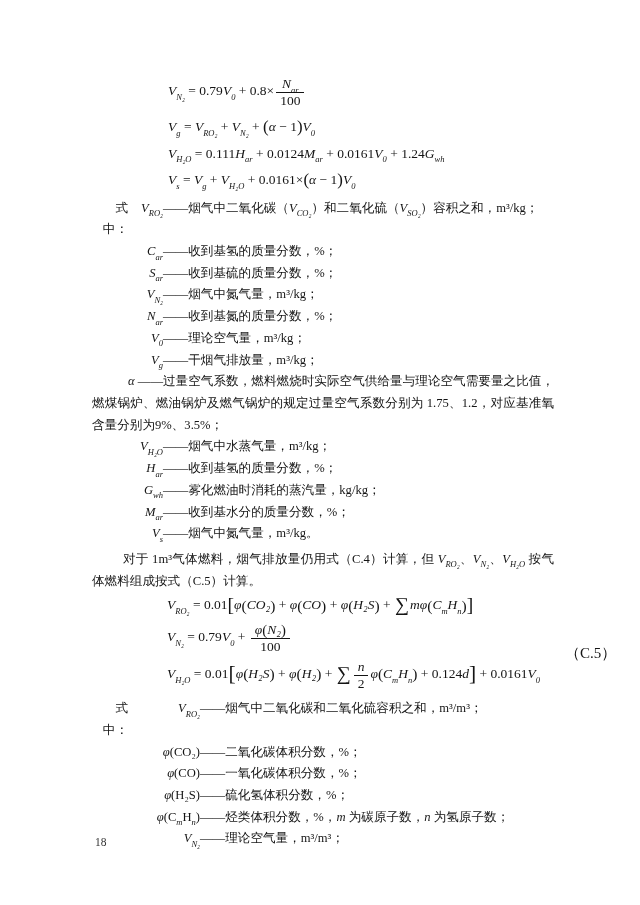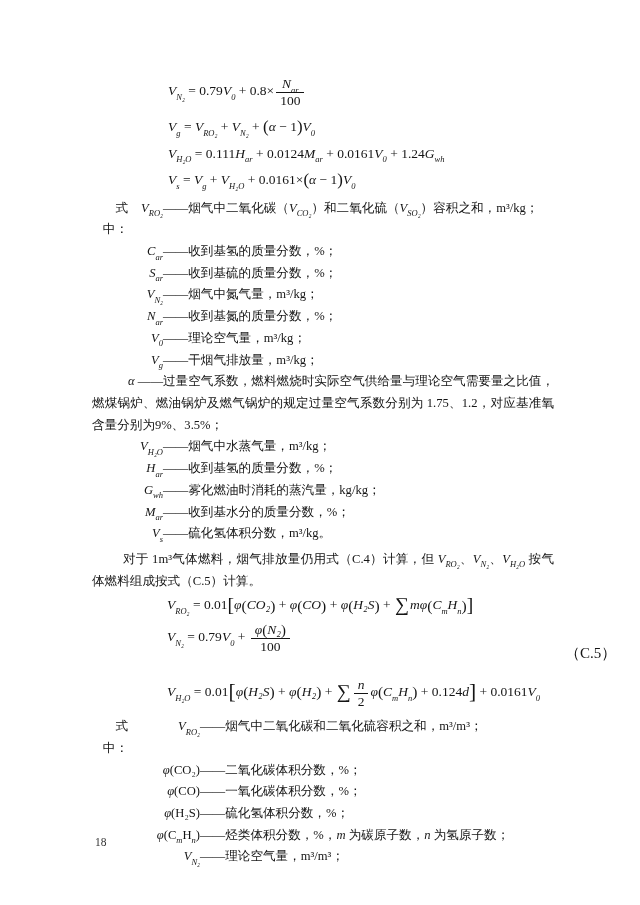--- a/index.html
+++ b/index.html
@@ -33,21 +33,21 @@
   .w2 .def-term{width:72px;}
   .def-text{flex:1;white-space:nowrap;}
   
   .para{font-size:12.6px;line-height:21.7px;text-align:justify;margin:0;}
   .alpha-para{text-indent:36px;}
   .gas-para{text-indent:31px;margin-top:4px;}
   
   .c5{position:relative;margin-top:4px;}
   .c5 .formula-row{margin-left:75px;}
   .c5 .formula-row.f5{margin-bottom:7px;}
-  .c5 .formula-row.f6{margin-bottom:23px;}
+  .c5 .formula-row.f6{margin-bottom:5px;}
   .c5-label{position:absolute;left:473px;top:48px;font-size:15px;white-space:nowrap;}
   .where2-block{margin-top:7px;}
   .page-number{position:absolute;left:95px;top:836px;font-size:11.5px;color:#333;}
 </style>
 </head>
 <body>
 
 <div class="page">
   <div class="content">
 
@@ -115,21 +115,21 @@
           <span class="def-text"><span class="rm">——雾化燃油时消耗的蒸汽量，kg/kg；</span></span>
         </div>
         <div class="def-row">
           <span class="def-label"></span>
           <span class="def-term"><span class="it">M<sub class="sb">ar</sub></span></span>
           <span class="def-text"><span class="rm">——收到基水分的质量分数，%；</span></span>
         </div>
         <div class="def-row">
           <span class="def-label"></span>
           <span class="def-term"><span class="it">V<sub class="sb">s</sub></span></span>
-          <span class="def-text"><span class="rm">——硫化氢体积分数，m³/kg。</span></span>
+          <span class="def-text"><span class="rm">——烟气中氮气量，m³/kg。</span></span>
         </div>
       </div>
 
     <p class="para gas-para" id="gas-para"><span class="rm">对于 1m³气体燃料，烟气排放量仍用式（C.4）计算，但 </span><span class="it">V<sub class="sb">RO₂</sub></span><span class="rm">、</span><span class="it">V<sub class="sb">N₂</sub></span><span class="rm">、</span><span class="it">V<sub class="sb">H₂O</sub></span><span class="rm"> 按气体燃料组成按式（C.5）计算。</span></p>
 
     <div class="c5" id="c5-block">
       <span class="c5-label">（C.5）</span>
     <div class="formula-row f5"><span class="it">V<sub class="sb">RO₂</sub></span><span class="rm"> = 0.01</span><span class="delim dbig" style="font-size: 1.45em;">[</span><span class="it">φ</span><span class="delim dsml" style="font-size: 1.15em;">(</span><span class="it">CO₂</span><span class="delim dsml" style="font-size: 1.15em;">)</span><span class="rm"> + </span><span class="it">φ</span><span class="delim dsml" style="font-size: 1.15em;">(</span><span class="it">CO</span><span class="delim dsml" style="font-size: 1.15em;">)</span><span class="rm"> + </span><span class="it">φ</span><span class="delim dsml" style="font-size: 1.15em;">(</span><span class="it">H₂S</span><span class="delim dsml" style="font-size: 1.15em;">)</span><span class="rm"> + </span><span class="sum">∑</span><span class="it">mφ</span><span class="delim dsml" style="font-size: 1.15em;">(</span><span class="it">C<sub class="sb">m</sub></span><span class="it">H<sub class="sb">n</sub></span><span class="delim dsml" style="font-size: 1.15em;">)</span><span class="delim dbig" style="font-size: 1.45em;">]</span></div>
         <div class="formula-row f6"><span class="it">V<sub class="sb">N₂</sub></span><span class="rm"> = 0.79</span><span class="it">V<sub class="sb">0</sub></span><span class="rm"> + </span><span class="frac"><span class="fn"><span class="it">φ</span><span class="delim dsml" style="font-size: 1.1em;">(</span><span class="it">N₂</span><span class="delim dsml" style="font-size: 1.1em;">)</span></span><span class="fd"><span class="rm">100</span></span></span></div>
         <div class="formula-row f7"><span class="it">V<sub class="sb">H₂O</sub></span><span class="rm"> = 0.01</span><span class="delim dbig" style="font-size: 1.6em;">[</span><span class="it">φ</span><span class="delim dsml" style="font-size: 1.15em;">(</span><span class="it">H₂S</span><span class="delim dsml" style="font-size: 1.15em;">)</span><span class="rm"> + </span><span class="it">φ</span><span class="delim dsml" style="font-size: 1.15em;">(</span><span class="it">H₂</span><span class="delim dsml" style="font-size: 1.15em;">)</span><span class="rm"> + </span><span class="sum">∑</span><span class="frac"><span class="fn"><span class="it">n</span></span><span class="fd"><span class="rm">2</span></span></span><span class="it">φ</span><span class="delim dsml" style="font-size: 1.15em;">(</span><span class="it">C<sub class="sb">m</sub></span><span class="it">H<sub class="sb">n</sub></span><span class="delim dsml" style="font-size: 1.15em;">)</span><span class="rm"> + 0.124</span><span class="it">d</span><span class="delim dbig" style="font-size: 1.6em;">]</span><span class="rm"> + 0.0161</span><span class="it">V<sub class="sb">0</sub></span></div>

